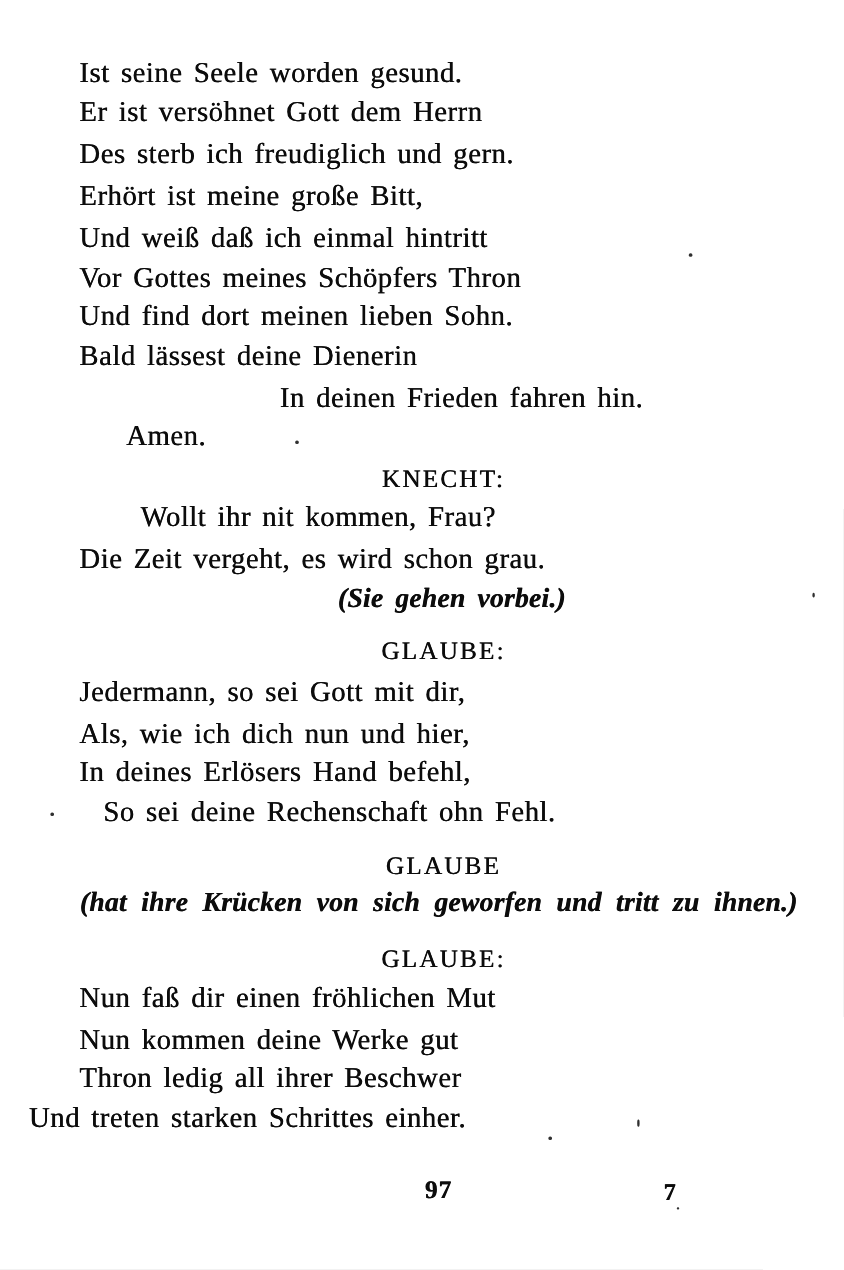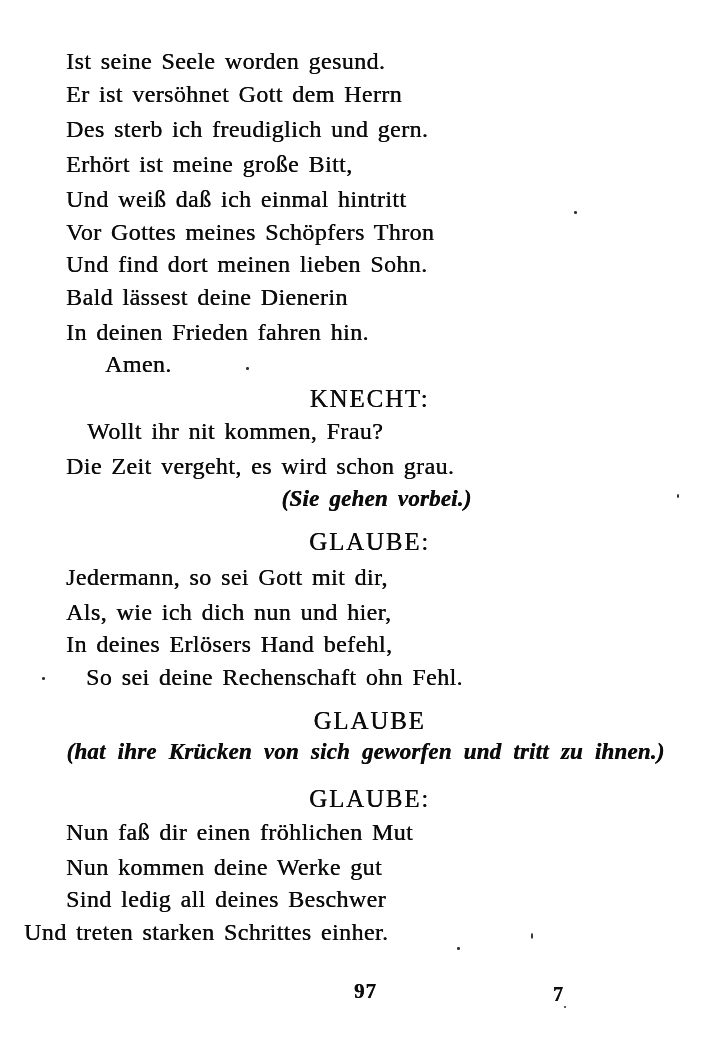--- a/index.html
+++ b/index.html
@@ -23,25 +23,25 @@
     box-sizing: border-box;
     white-space: pre;
     font-size: 24px;
     line-height: 28px;
     height: 28px;
     letter-spacing: 0.4px;
     word-spacing: 3px;
     text-shadow: 0.35px 0 0 currentColor; 
   }
   .verse        { padding-left: 66px; }
-  .verse-indent { padding-left: 87px; }
+  .verse-indent { padding-left: 117px; }
   .speaker {
     text-align: center;
     padding-left: 36px;
-    font-size: 25px;
+    font-size: 21px;
     letter-spacing: 1.8px;
     word-spacing: 1px;
   }
   .stage {
     text-align: center;
     padding-left: 30px;
     font-size: 23px;
     font-style: italic;
     font-weight: bold;
     word-spacing: 4px;
@@ -88,37 +88,37 @@
 <div class="page" style="--paper: #ffffff; --ink: #0c0c0c;">
   <div>
       <div class="line verse" style="top: 47px;">Ist seine Seele worden gesund.</div>
       <div class="line verse" style="top: 80px;">Er ist versöhnet Gott dem Herrn</div>
       <div class="line verse" style="top: 115px;">Des sterb ich freudiglich und gern.</div>
       <div class="line verse" style="top: 150px;">Erhört ist meine große Bitt,</div>
       <div class="line verse" style="top: 185px;">Und weiß daß ich einmal hintritt</div>
       <div class="line verse" style="top: 218px;">Vor Gottes meines Schöpfers Thron</div>
       <div class="line verse" style="top: 250px;">Und find dort meinen lieben Sohn.</div>
       <div class="line verse" style="top: 283px;">Bald lässest deine Dienerin</div>
-      <div class="line verse" style="top: 318px;">In deinen Frieden fahren hin.</div>
+      <div class="line verse" style="top: 318px; text-align: center;">In deinen Frieden fahren hin.</div>
       <div class="line verse" style="top: 350px; margin-left: 39px;">Amen.</div>
       <div class="line speaker" style="top: 385px;">KNECHT:</div>
       <div class="line verse-indent" style="top: 417px;">Wollt ihr nit kommen, Frau?</div>
       <div class="line verse" style="top: 452px;">Die Zeit vergeht, es wird schon grau.</div>
       <div class="line stage" style="top: 485px; margin-left: 10px;">(Sie gehen vorbei.)</div>
       <div class="line speaker" style="top: 528px;">GLAUBE:</div>
       <div class="line verse" style="top: 563px;">Jedermann, so sei Gott mit dir,</div>
       <div class="line verse" style="top: 598px;">Als, wie ich dich nun und hier,</div>
       <div class="line verse" style="top: 630px;">In deines Erlösers Hand befehl,</div>
       <div class="line verse" style="top: 663px; margin-left: 20px;">So sei deine Rechenschaft ohn Fehl.</div>
       <div class="line speaker" style="top: 707px;">GLAUBE</div>
       <div class="line stage-wide" style="top: 738px; padding-left: 28px;">(hat ihre Krücken von sich geworfen und tritt zu ihnen.)</div>
       <div class="line speaker" style="top: 785px;">GLAUBE:</div>
       <div class="line verse" style="top: 818px;">Nun faß dir einen fröhlichen Mut</div>
       <div class="line verse" style="top: 853px;">Nun kommen deine Werke gut</div>
-      <div class="line verse" style="top: 885px;">Sind ledig all deines Beschwer</div>
+      <div class="line verse" style="top: 885px;">Thron ledig all ihrer Beschwer</div>
       <div class="line verse" style="top: 918px; padding-left: 24px;">Und treten starken Schrittes einher.</div>
     </div>
   <div class="footer-num page-num">97</div>
   <div class="footer-num gathering-num">7</div>
   <div>
       <span class="artifact" style="left: 574px; top: 211px; width: 3px; height: 3px;"></span>
       <span class="artifact" style="left: 246px; top: 367px; width: 3px; height: 3px;"></span>
       <span class="artifact" style="left: 677px; top: 494px; width: 2px; height: 4px;"></span>
       <span class="artifact" style="left: 42px; top: 677px; width: 3px; height: 3px;"></span>
       <span class="artifact" style="left: 531px; top: 933px; width: 2px; height: 6px;"></span>

